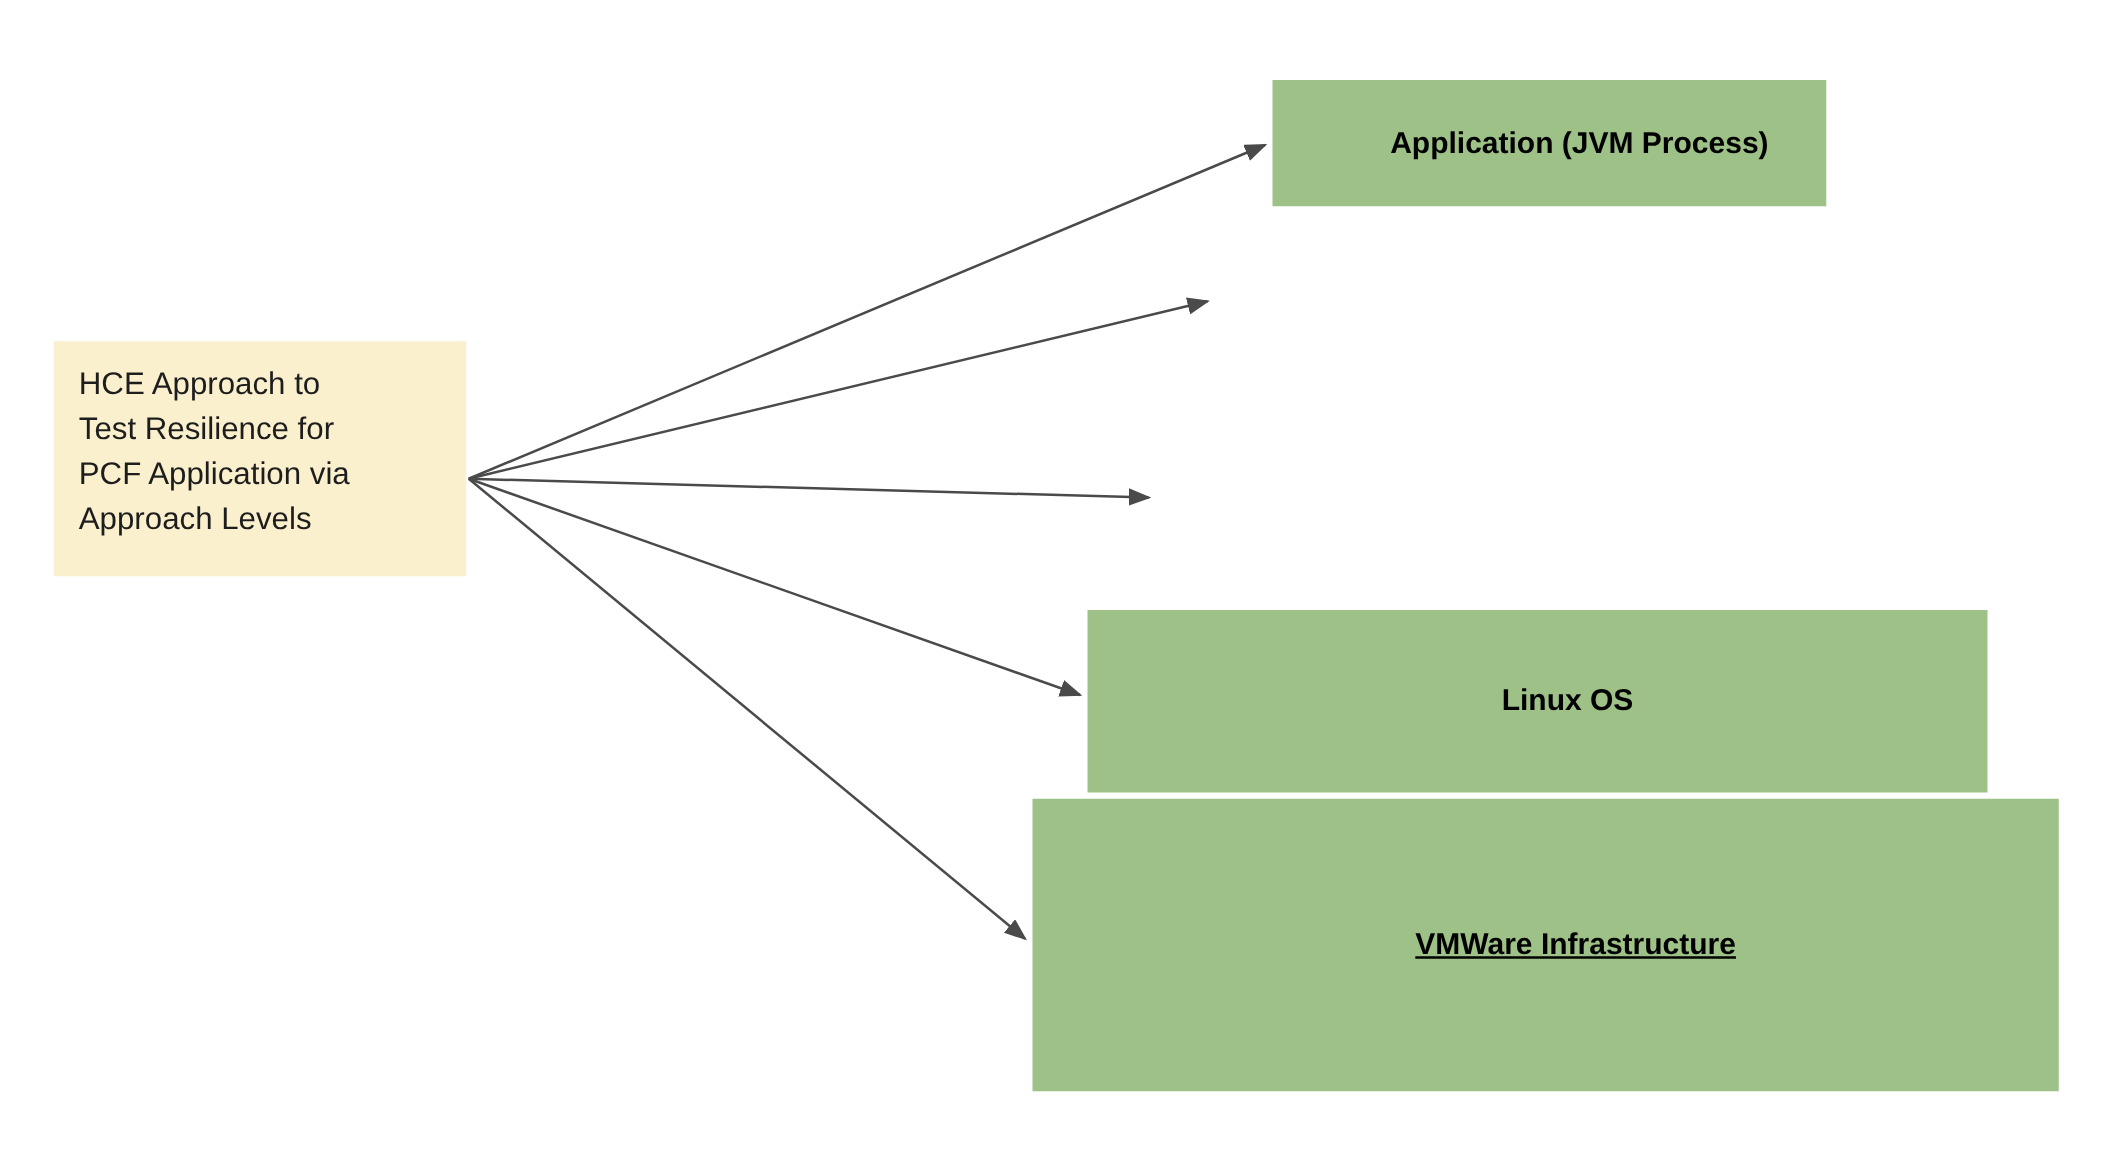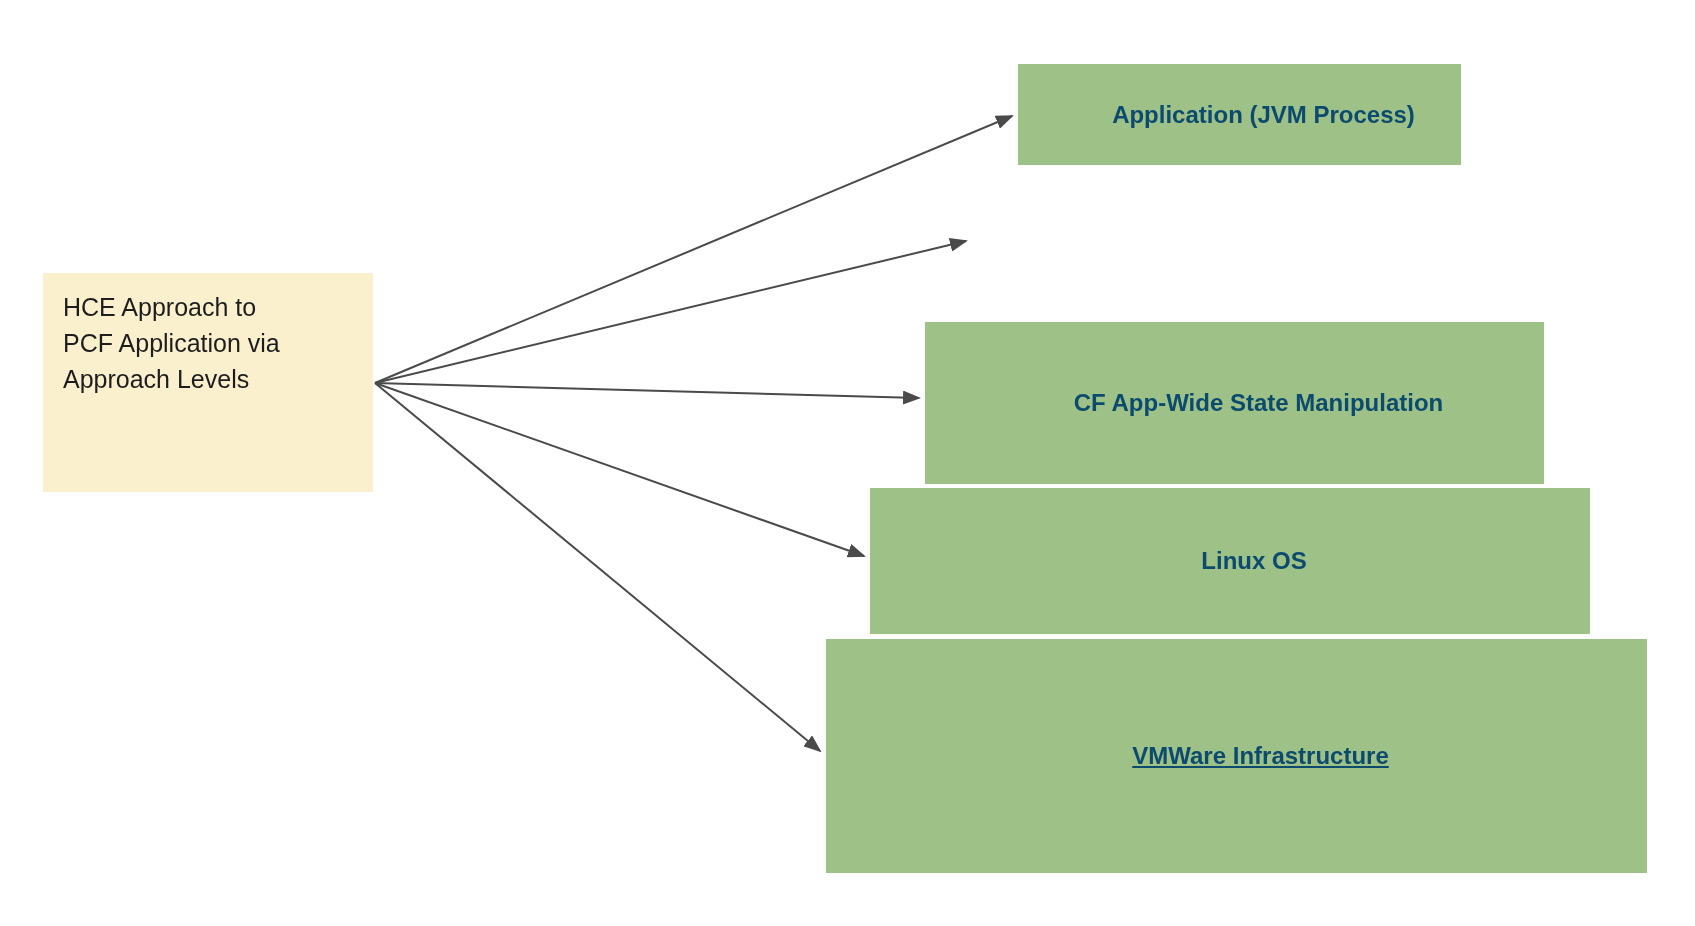--- a/index.html
+++ b/index.html
@@ -13,33 +13,33 @@
     width: 1695px;
     height: 926px;
     background: #ffffff;
     overflow: hidden;
   }
   .note {
     position: absolute;
     left: 43px;
     top: 273px;
     width: 330px;
-    height: 219px;
+    height: 188px;
     background: #faf0cd;
     box-sizing: border-box;
     padding: 16px 10px 0 20px;
     color: #1d1d1d;
     font-size: 25px;
     line-height: 36px;
     font-weight: 400;
   }
   .level {
     position: absolute;
     background: #9dc186;
-    color: #0c4a6e;
+    color: #000000;
     display: flex;
     align-items: center;
     justify-content: center;
     font-size: 24px;
     font-weight: 700;
     text-align: center;
     box-sizing: border-box;
     padding-left: 48px;
   }
   #level-1 { left: 1018px; top:  64px; width: 443px; height: 101px; }
@@ -73,29 +73,27 @@
     </defs>
     <line x1="375" y1="383" x2="1012" y2="116" marker-end="url(#ah)"></line>
     <line x1="375" y1="383" x2="966" y2="241" marker-end="url(#ah)"></line>
     <line x1="375" y1="383" x2="919" y2="398" marker-end="url(#ah)"></line>
     <line x1="375" y1="383" x2="864" y2="556" marker-end="url(#ah)"></line>
     <line x1="375" y1="383" x2="820" y2="751" marker-end="url(#ah)"></line>
   </svg>
 
   <div class="note">
     <div>HCE Approach to</div>
+    <div>Test Resilience for</div>
     <div>PCF Application via</div>
     <div>Approach Levels</div>
   </div>
 
   <div id="level-1" class="level">
     <span>Application (JVM Process)</span>
-  </div>
-  <div id="level-3" class="level">
-    <span>CF App-Wide State Manipulation</span>
   </div>
   <div id="level-4" class="level">
     <span>Linux OS</span>
   </div>
   <div id="level-5" class="level">
     <span>VMWare Infrastructure</span>
   </div>
 
 </div>
 

